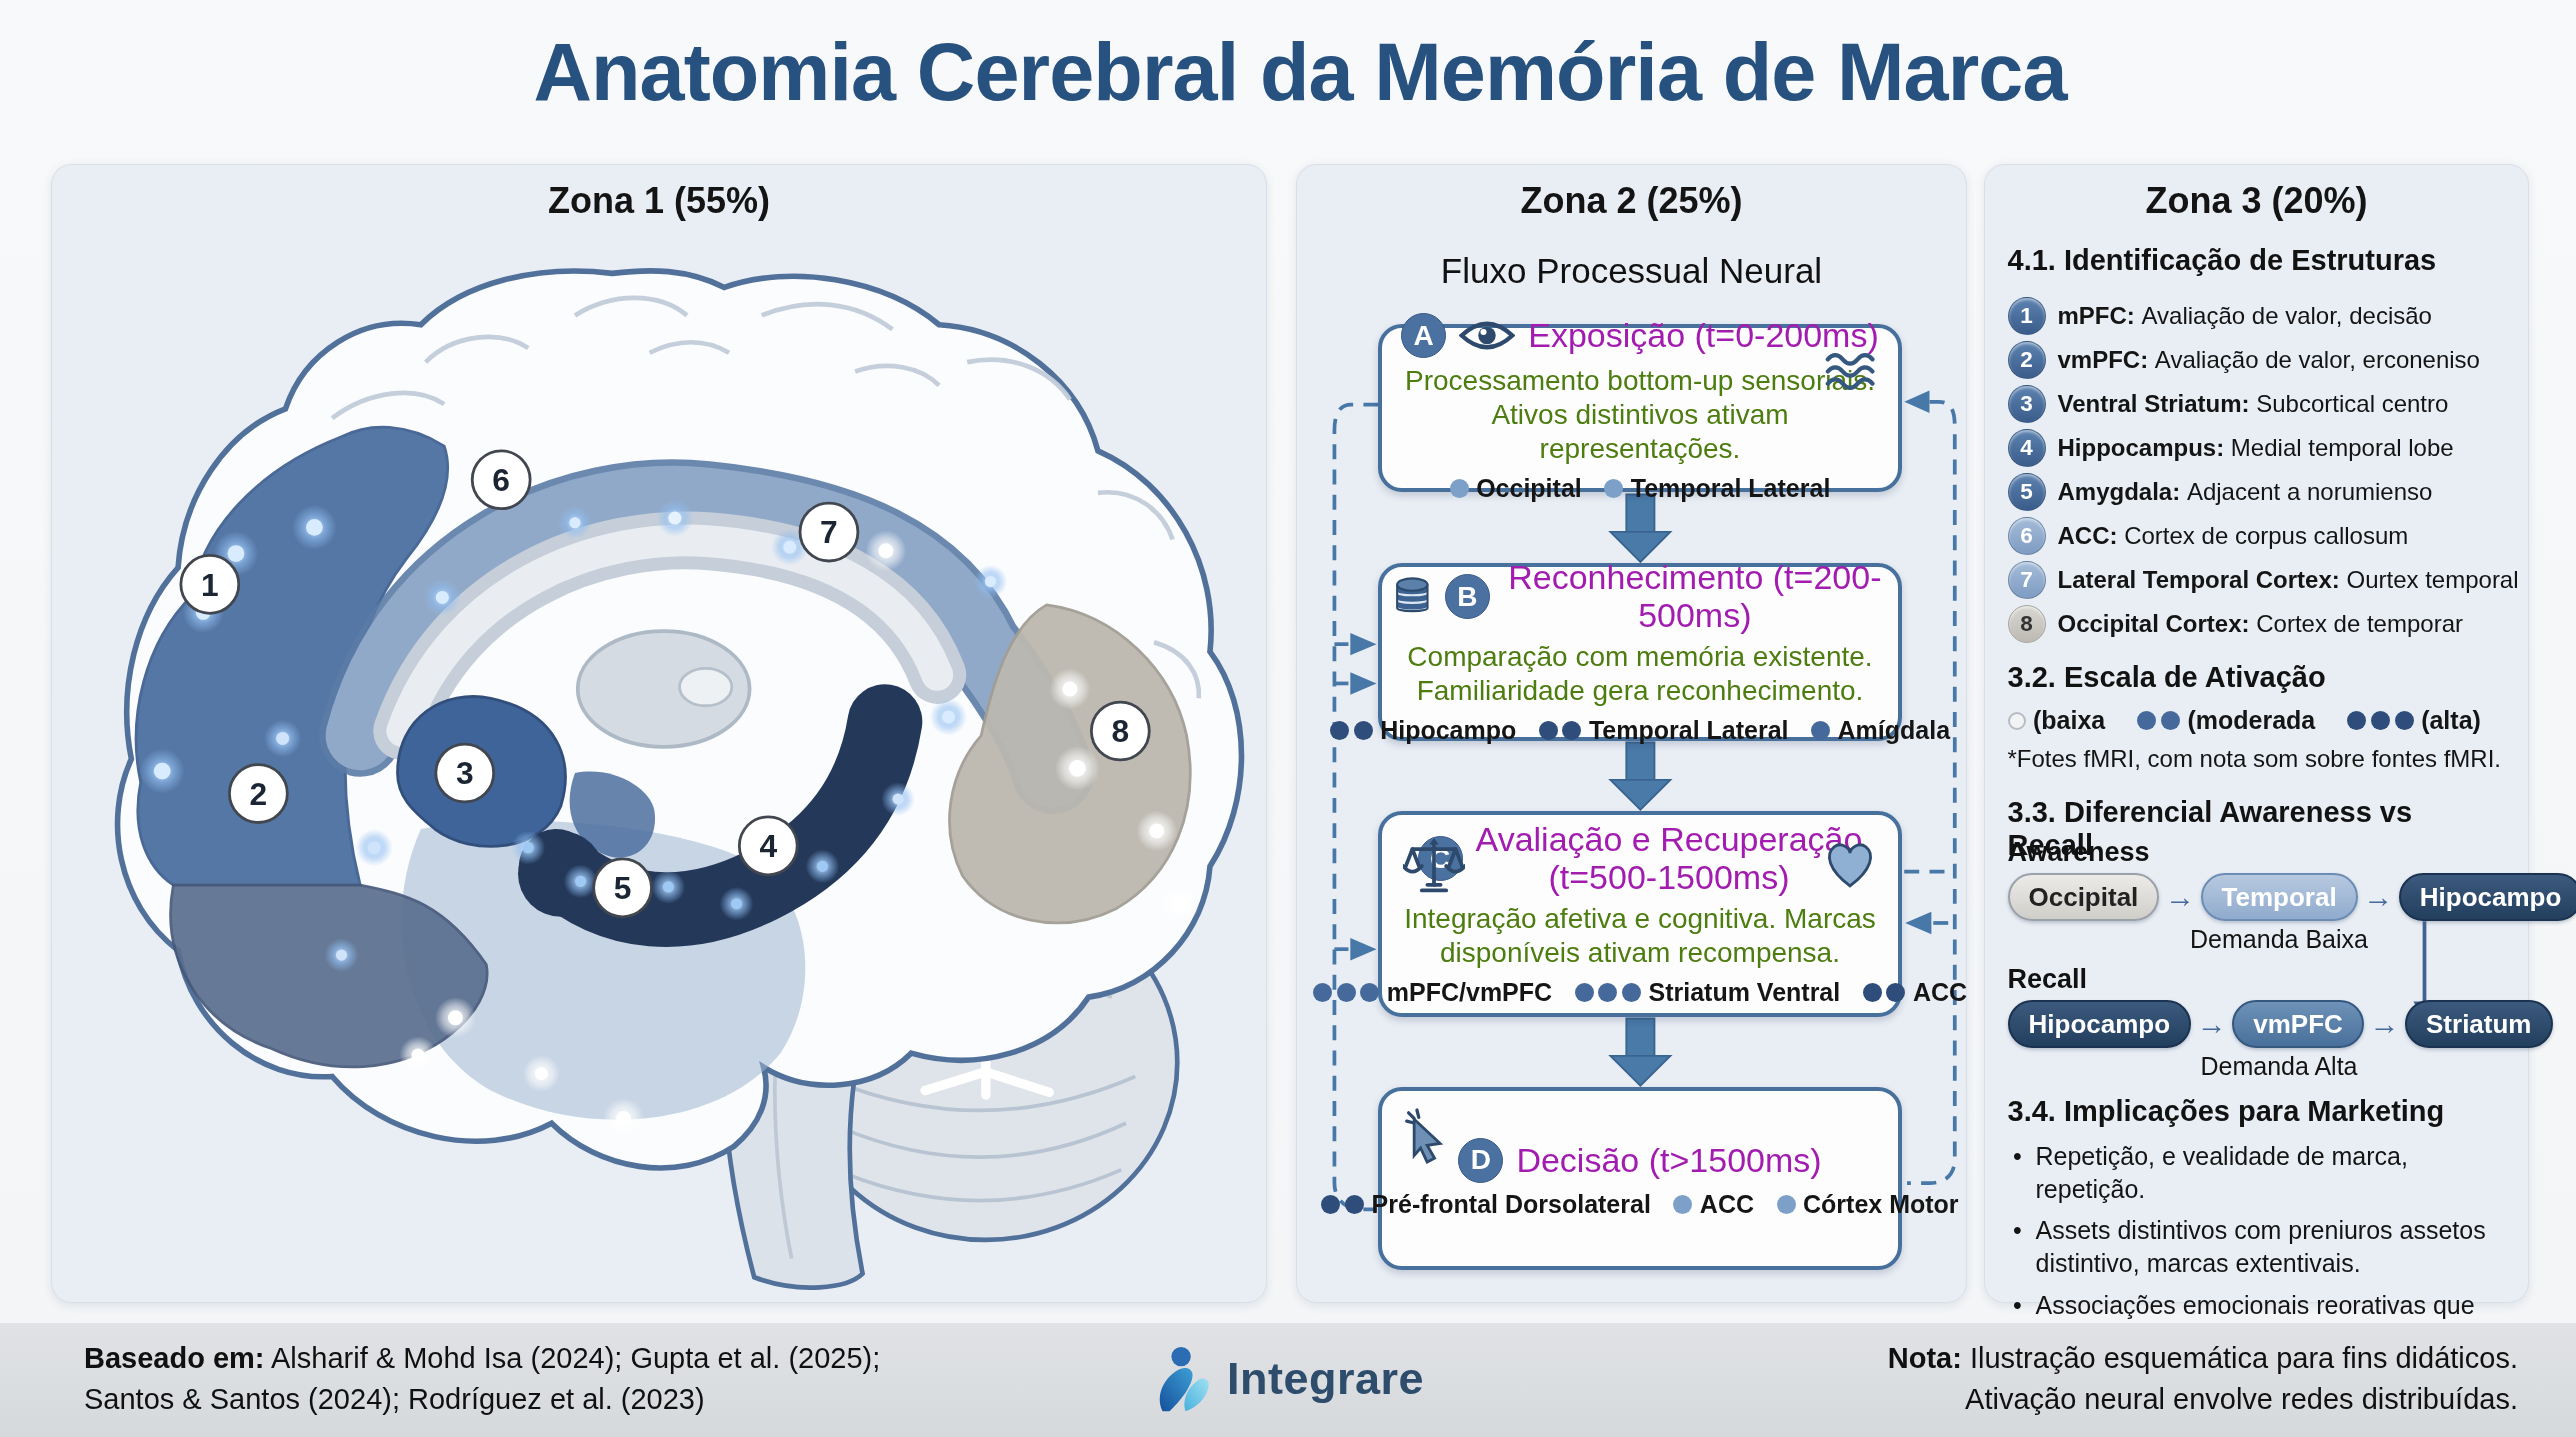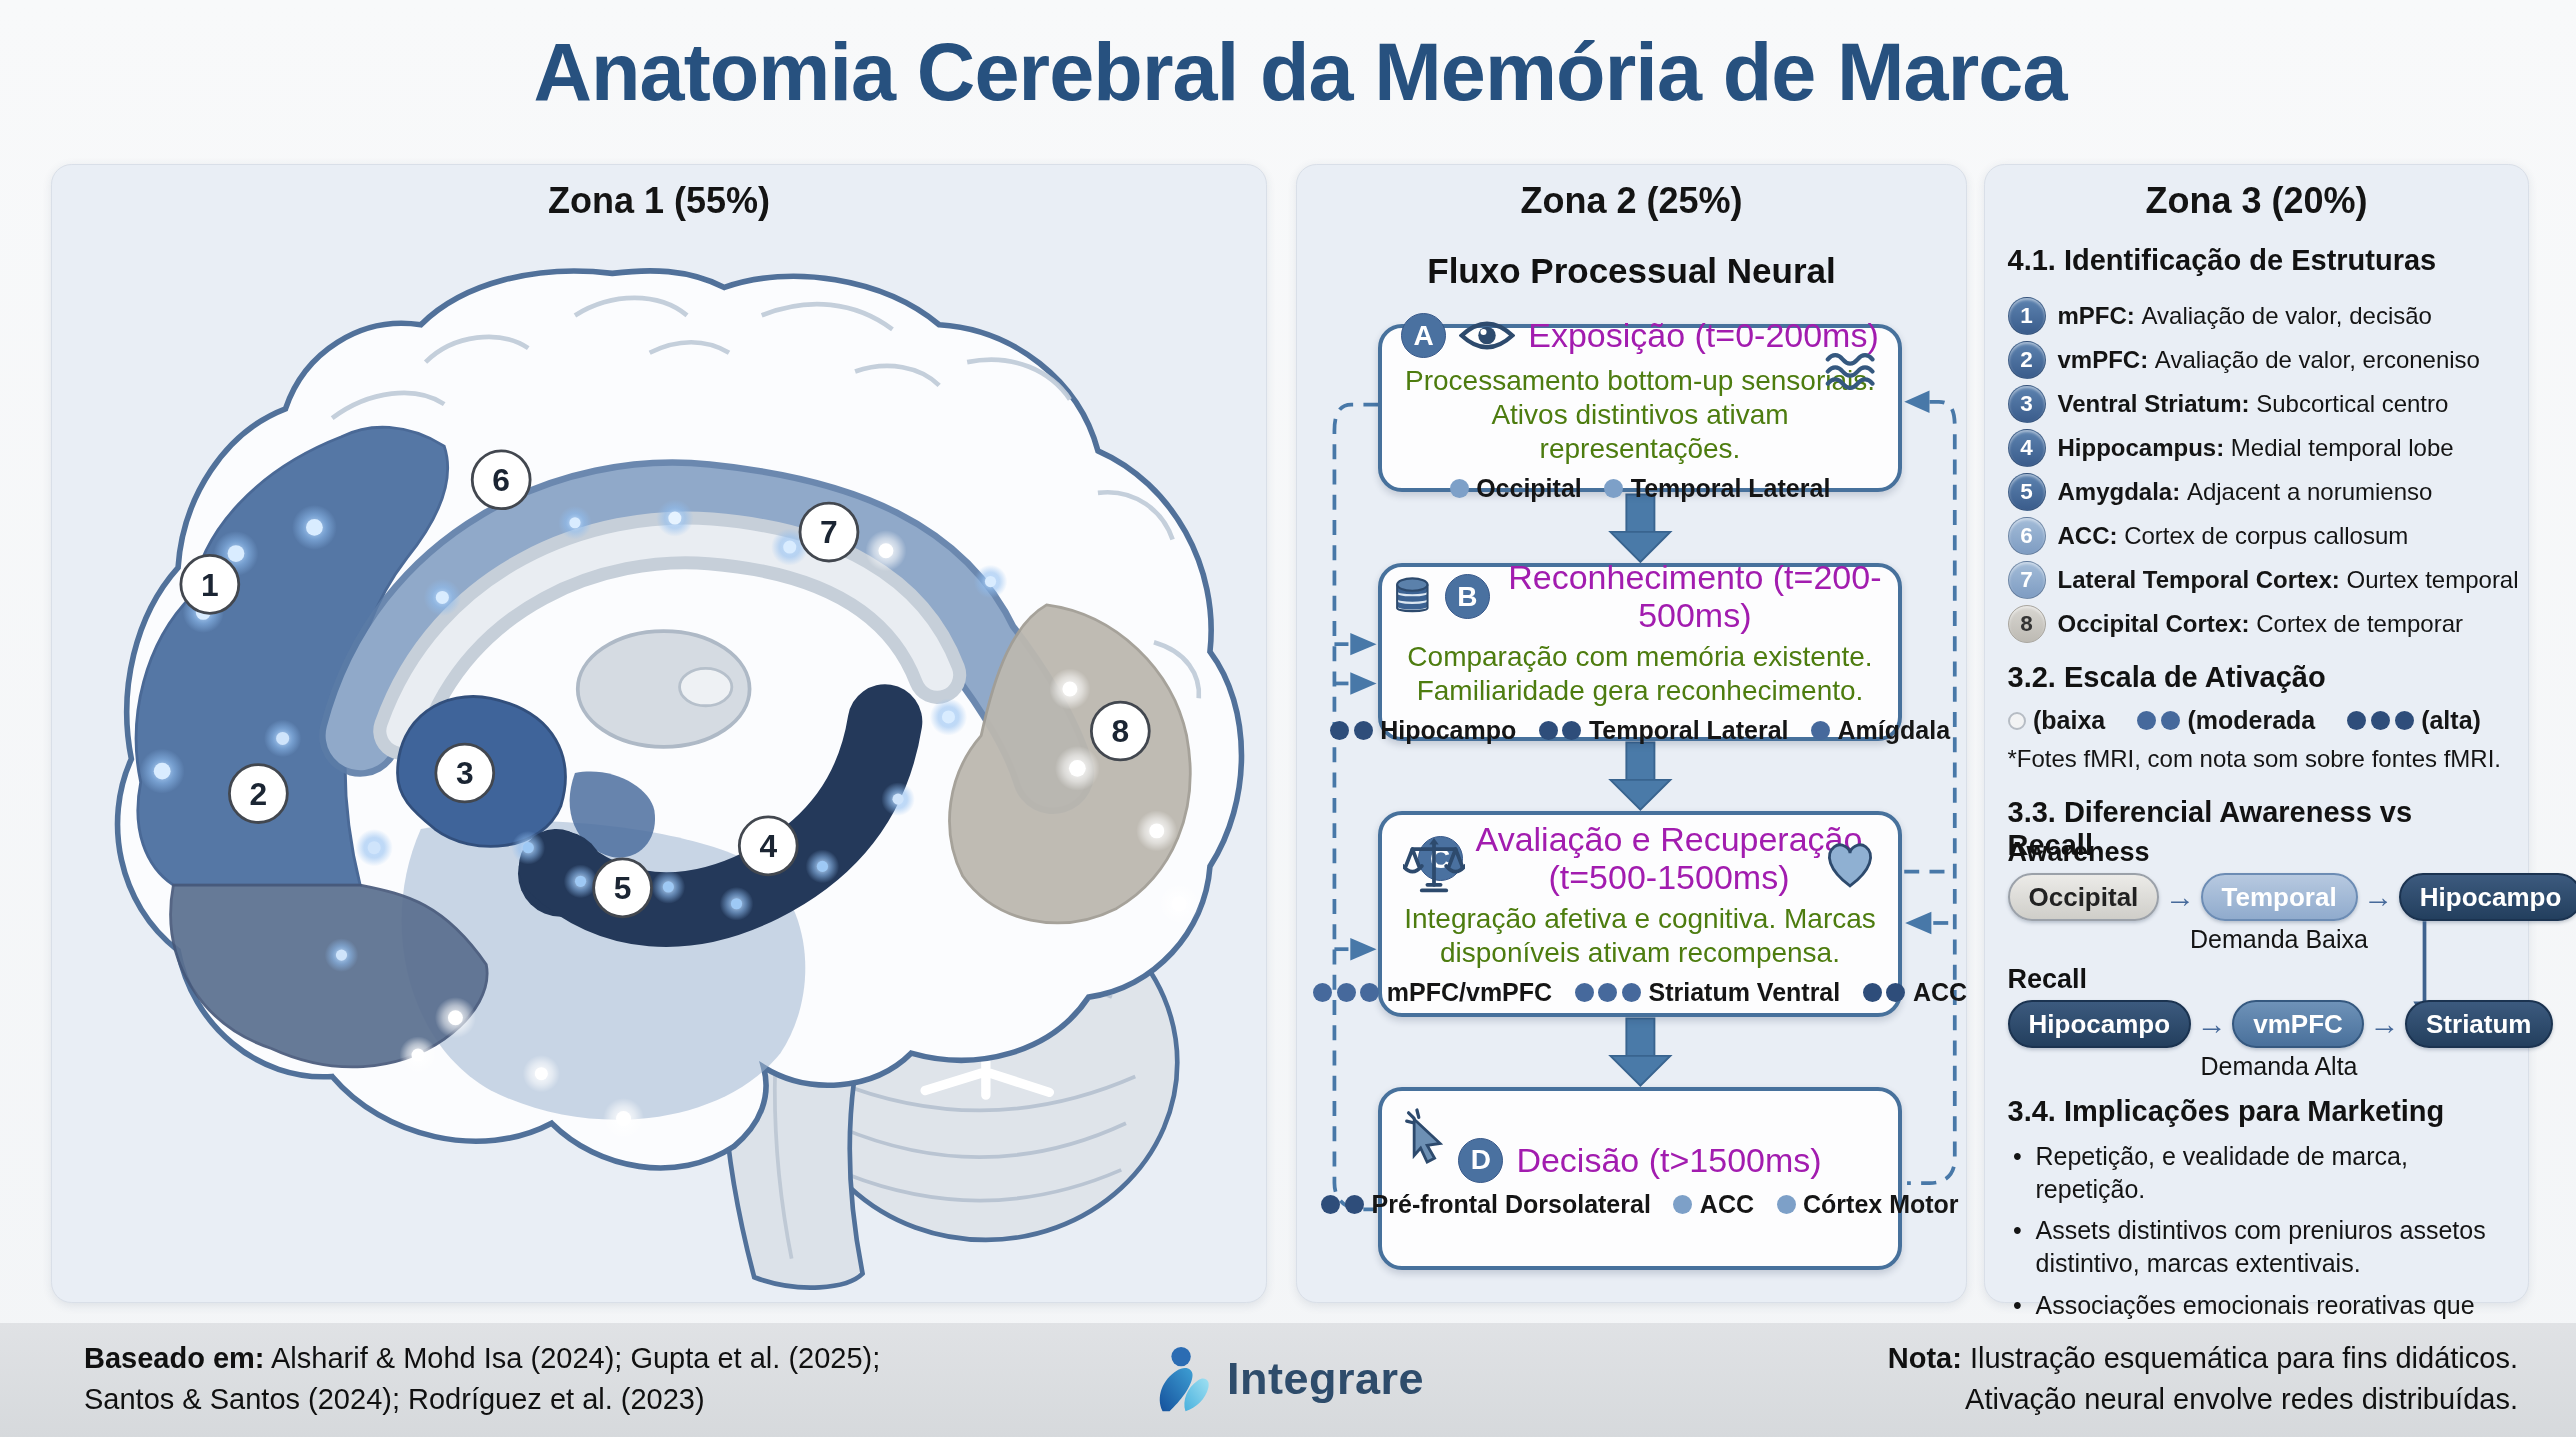--- a/index.html
+++ b/index.html
@@ -17,21 +17,21 @@
   #panel1{left:51px;width:1214px;}
   #panel2{left:1296px;width:669px;}
   #panel3{left:1984px;width:543px;}
   .panel-h{position:absolute;top:15px;left:0;width:100%;text-align:center;
            font-size:36px;font-weight:700;color:#141414;}
 
   
   #brain-wrap{position:absolute;left:0px;top:84px;width:1214px;height:1048px;}
 
   
-  .sub-h{position:absolute;top:86px;left:0;width:100%;text-align:center;font-size:35px;font-weight:700;}
+  .sub-h{position:absolute;top:86px;left:0;width:100%;text-align:center;font-size:35px;font-weight:400;}
   #flow-overlay{position:absolute;left:0;top:0;width:669px;height:1137px;}
   .step{position:absolute;left:81px;width:524px;background:#fdfdfe;border:4.7px solid #47719c;
         border-radius:24px;box-sizing:border-box;box-shadow:0 3.7px 7.5px rgba(25,45,75,.18);
         display:flex;flex-direction:column;align-items:center;justify-content:center;gap:5.6px;padding:9.4px 11.2px;}
   #step-a{top:159px;height:168px;}
   #step-b{top:398px;height:178px;}
   #step-c{top:646px;height:206px;}
   #step-d{top:922px;height:183px;}
   .step-head{display:flex;align-items:center;justify-content:center;gap:13px;}
   .badge{width:43px;height:43px;border-radius:50%;background:#4a71a0;border:1.9px solid #38598a;color:#fff;

